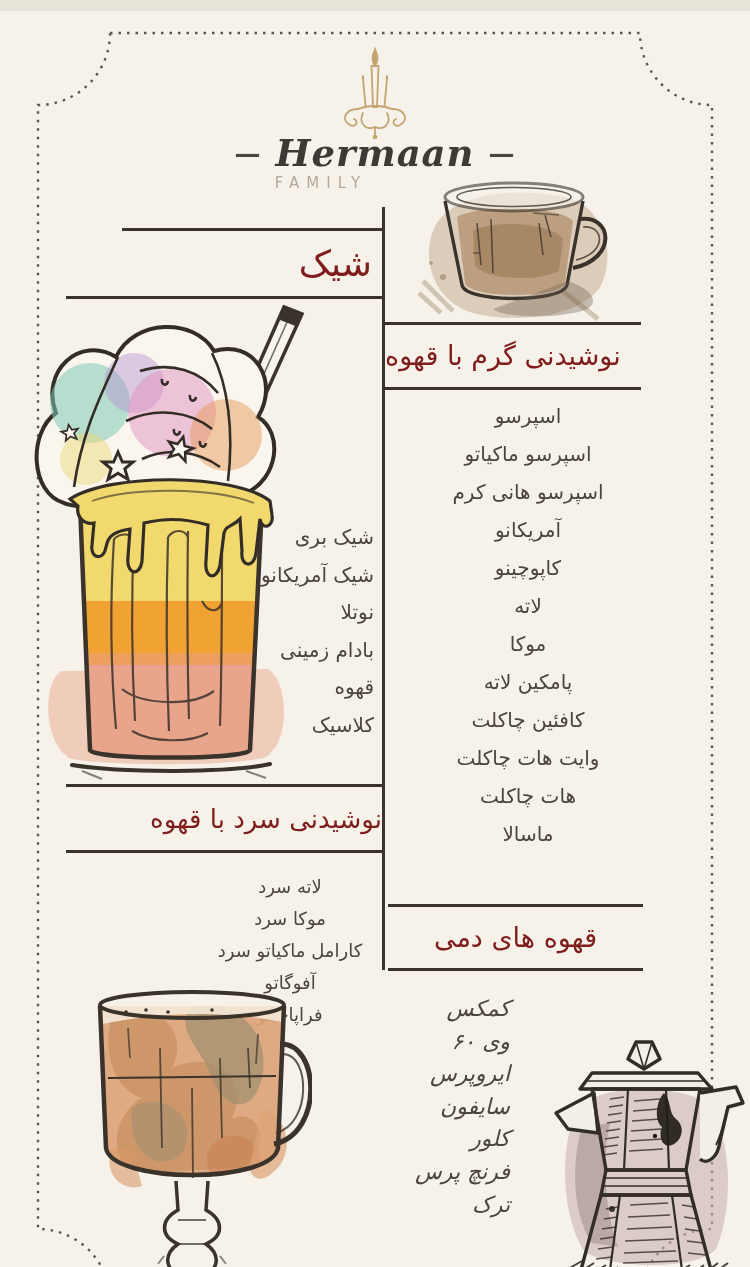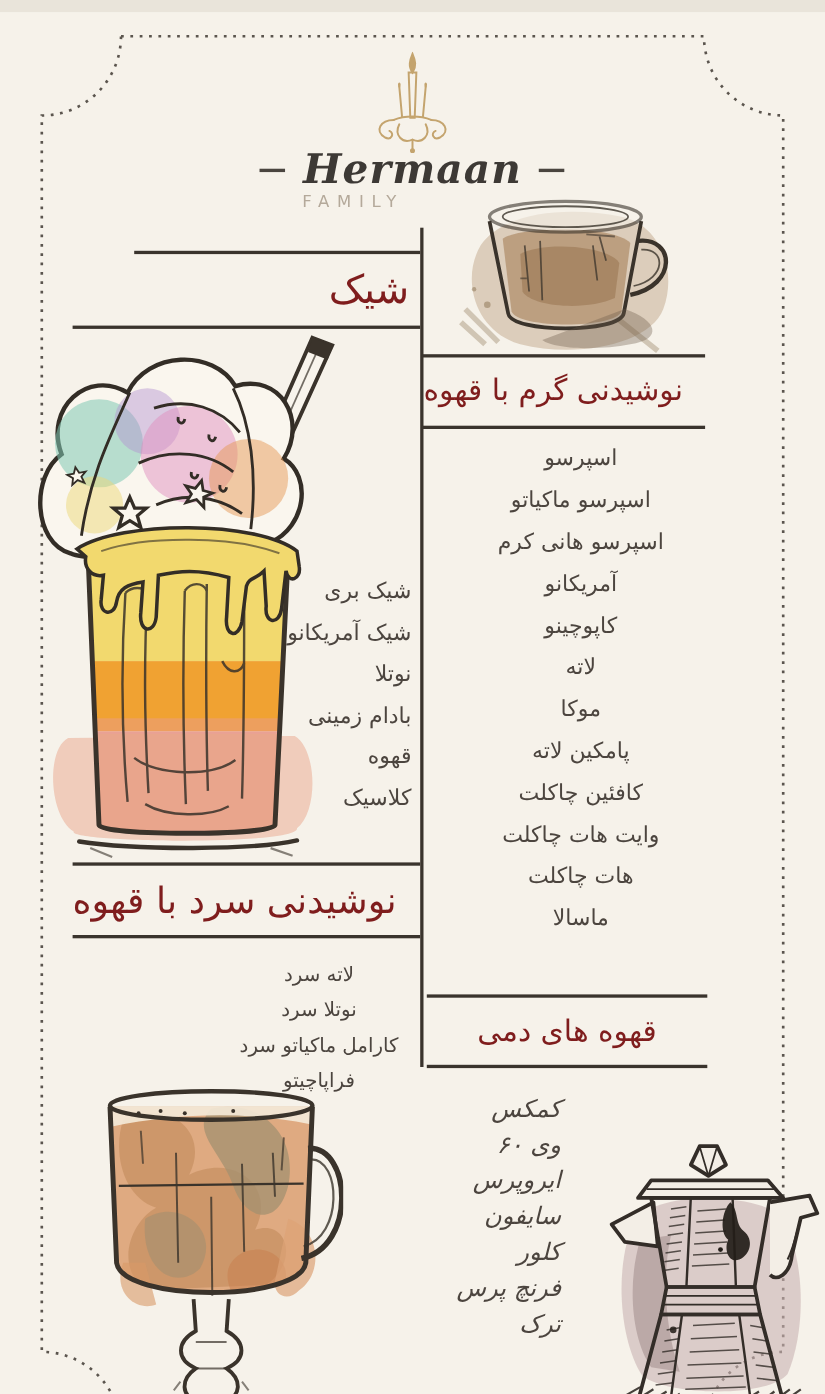--- a/index.html
+++ b/index.html
@@ -170,27 +170,28 @@
   <div class="list shake-list" style="left:150px;top:508px;width:224px;">
     <div class="item">شیک بری</div>
     <div class="item">شیک آمریکانو</div>
     <div class="item">نوتلا</div>
     <div class="item">بادام زمینی</div>
     <div class="item">قهوه</div>
     <div class="item">کلاسیک</div>
   </div>
 
   <div class="hline" style="left:66px;top:773px;width:316px;"></div>
-  <div class="sec-title" style="left:66px;top:785px;width:316px;height:46px;line-height:46px;font-size:33px;text-align:left;">نوشیدنی سرد با قهوه</div>
+  <div class="sec-title" style="left:66px;top:785px;width:316px;height:46px;line-height:46px;font-size:26px;text-align:right;">نوشیدنی سرد با قهوه</div>
   <div class="hline" style="left:66px;top:839px;width:316px;"></div>
 
   <div class="list cold-list" style="left:170px;top:860px;width:240px;">
     <div class="item">لاته سرد</div>
-    <div class="item">نوتلا سرد</div>
+    <div class="item">موکا سرد</div>
     <div class="item">کارامل ماکیاتو سرد</div>
+    <div class="item">آفوگاتو</div>
     <div class="item">فراپاچیتو</div>
   </div>
 
   <div class="hline" style="left:388px;top:893px;width:255px;"></div>
   <div class="sec-title" style="left:388px;top:904px;width:255px;height:46px;line-height:46px;font-size:27px;text-align:center;">قهوه های دمی</div>
   <div class="hline" style="left:388px;top:957px;width:255px;"></div>
 
   <div class="list brew-list" style="left:385px;top:982px;width:125px;">
     <div class="item">کمکس</div>
     <div class="item">وی ۶۰</div>

